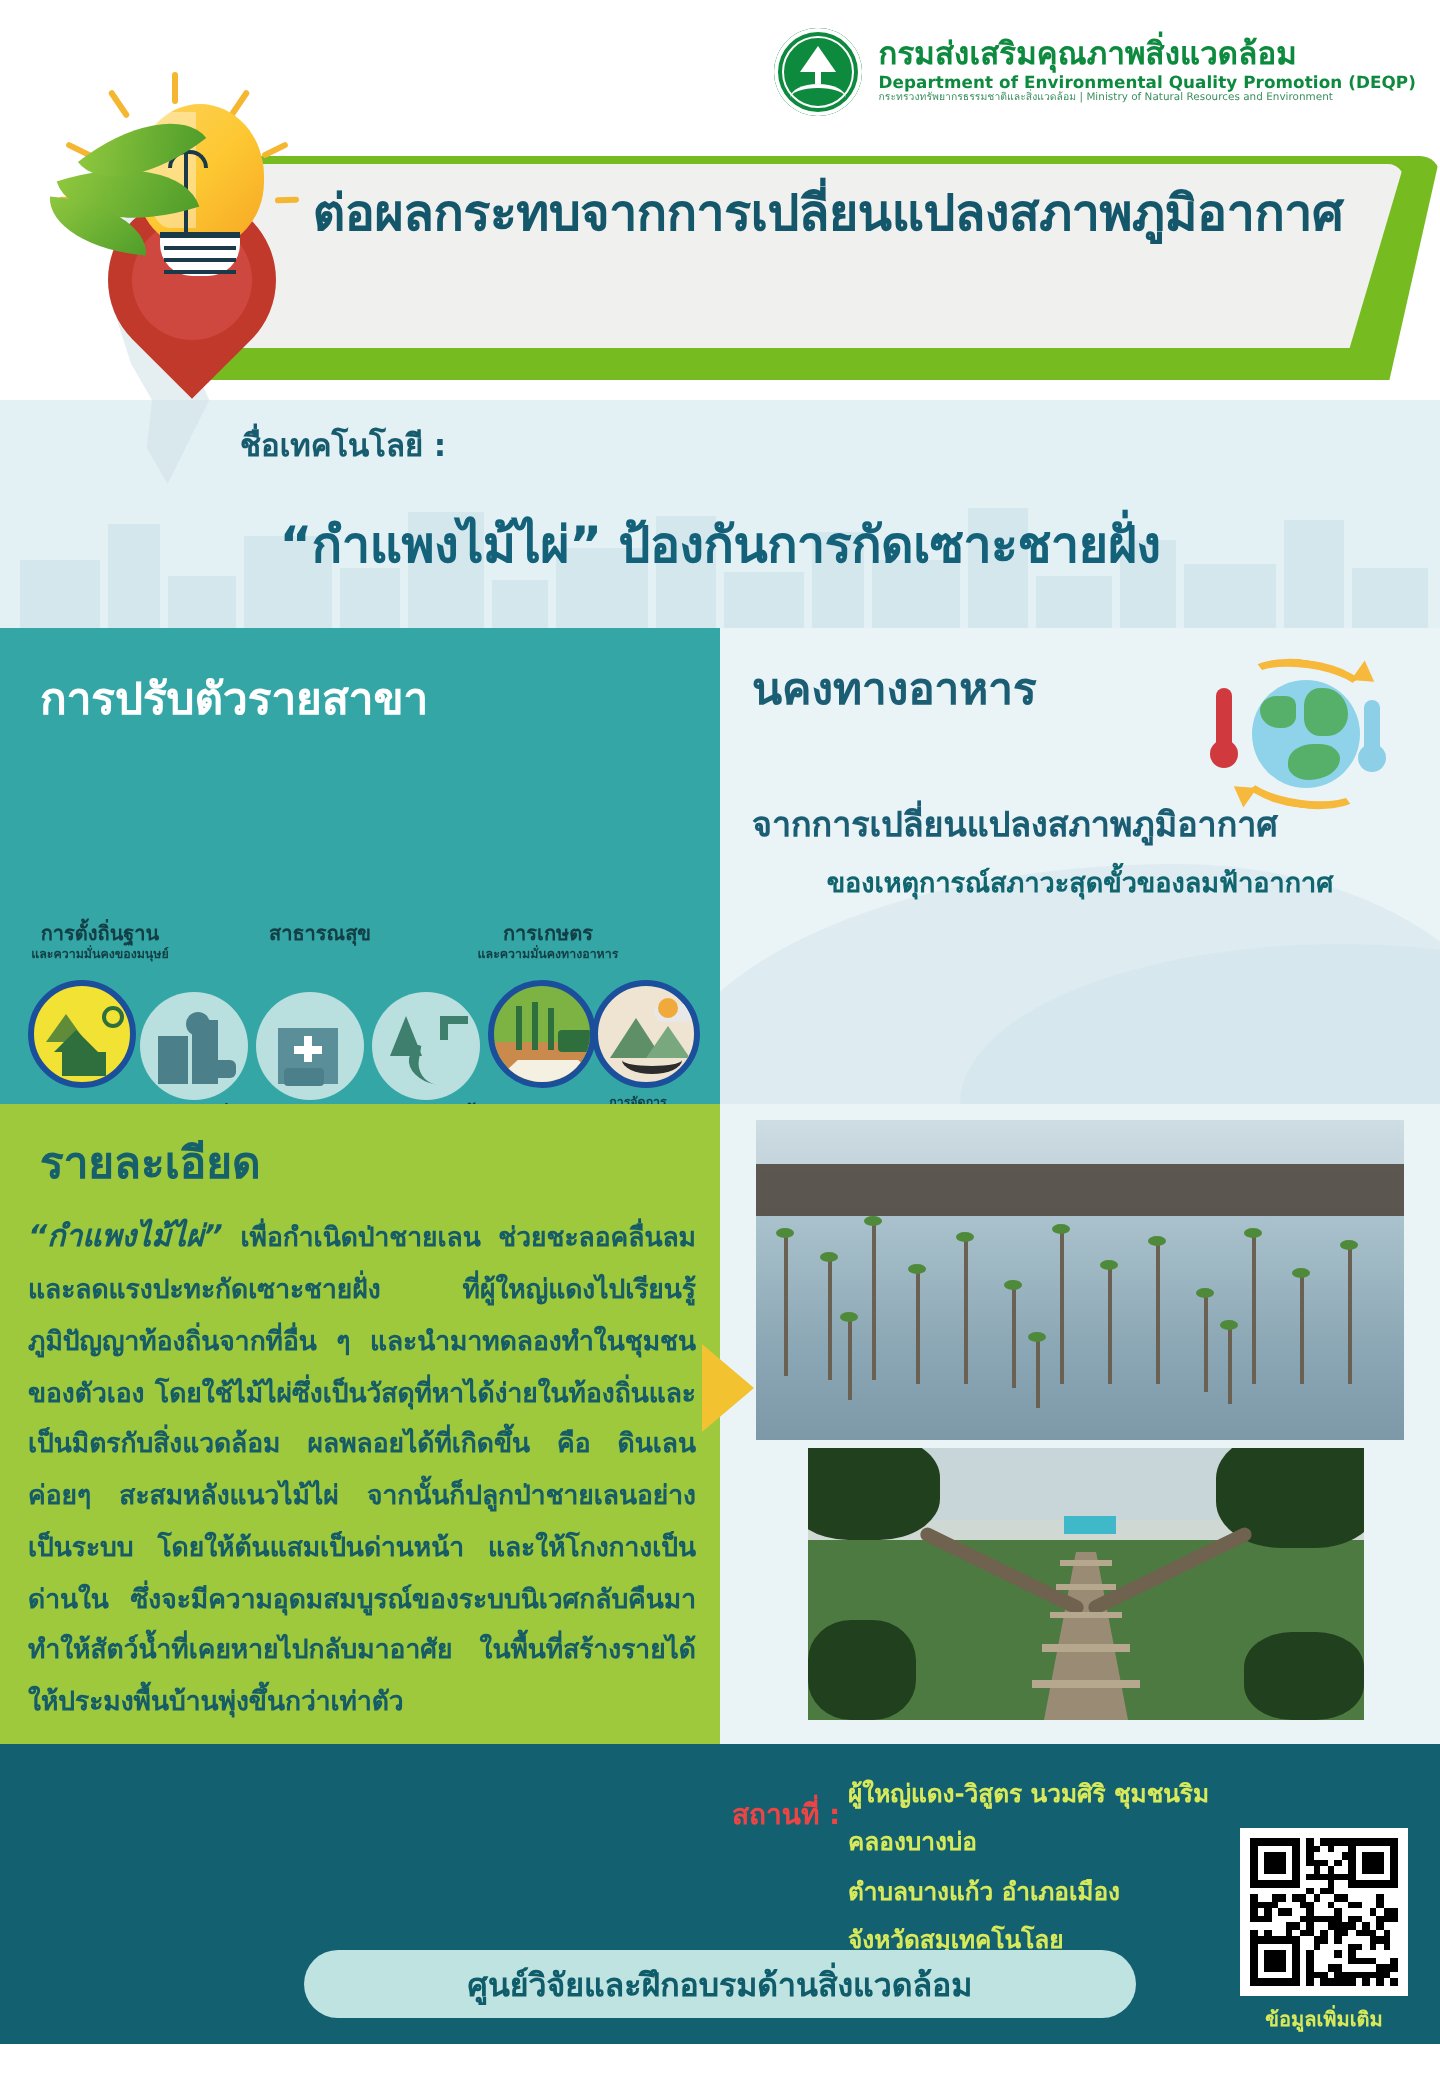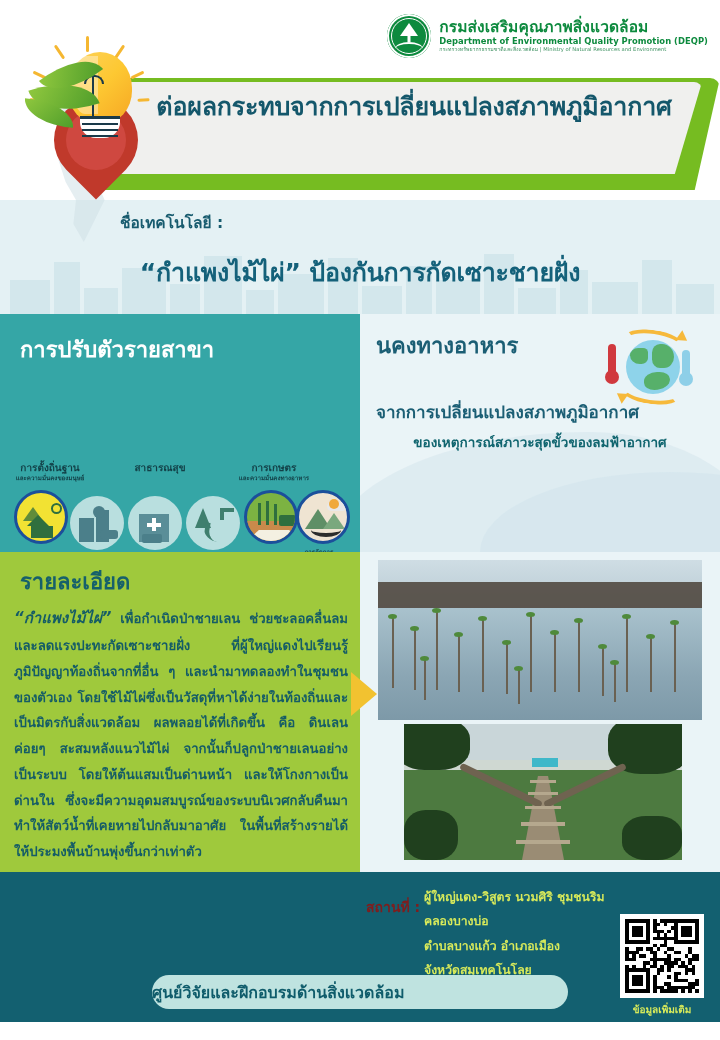--- a/index.html
+++ b/index.html
@@ -219,34 +219,34 @@
   .sap { position:absolute; width:2px; background:#6a6152; }
   .sapl { position:absolute; width:9px; height:5px; background:#4f8a3b; border-radius:50%; }
   .bridge-sky { position:absolute; left:0; top:0; width:100%; height:34%; background:#c9d6d9; }
   .mang { position:absolute; background:#4d7a40; }
   .plank { position:absolute; background:#9a8c74; }
   .rail { position:absolute; background:#6f6350; }
   .foliage { position:absolute; background:#20401e; border-radius:40%; }
 
   
   .locbar { position:absolute; left:0; top:872px; width:720px; height:168px; background:#136070; }
-  .loc-label { position:absolute; left:366px; top:896px; font-size:14px; font-weight:bold; color:#7f1d1d; }
+  .loc-label { position:absolute; left:366px; top:896px; font-size:14px; font-weight:bold; color:#ef4444; }
   .loc-lines { position:absolute; left:424px; top:885px; width:200px; font-size:12.2px;
       font-weight:bold; color:#d8ea5a; line-height:2.0; }
   .qr { position:absolute; left:620px; top:914px; width:84px; height:84px; background:#ffffff;
       padding:5px; }
   .qr-grid { width:100%; height:100%; display:grid; grid-template-columns:repeat(21,1fr);
       grid-template-rows:repeat(21,1fr); }
   .qr-grid i { background:#000000; }
   .qr-cap { position:absolute; left:610px; top:1002px; width:104px; text-align:center;
       font-size:10px; font-weight:bold; color:#d8ea5a; }
 
   .footer-pill { position:absolute; left:152px; top:975px; width:416px; height:34px;
       background:#bfe3e0; border-radius:18px; display:flex; align-items:center;
-      justify-content:flex-start; }
+      justify-content:center; }
   .footer-pill span { font-size:16px; font-weight:bold; color:#0f5c6b; }
   .white-strip { position:absolute; left:0; top:1022px; width:720px; height:18px; background:#ffffff; }
 </style>
 </head>
 <body>
 
 <div class="header">
 
   <div class="deqp">
     <div class="deqp-seal">

